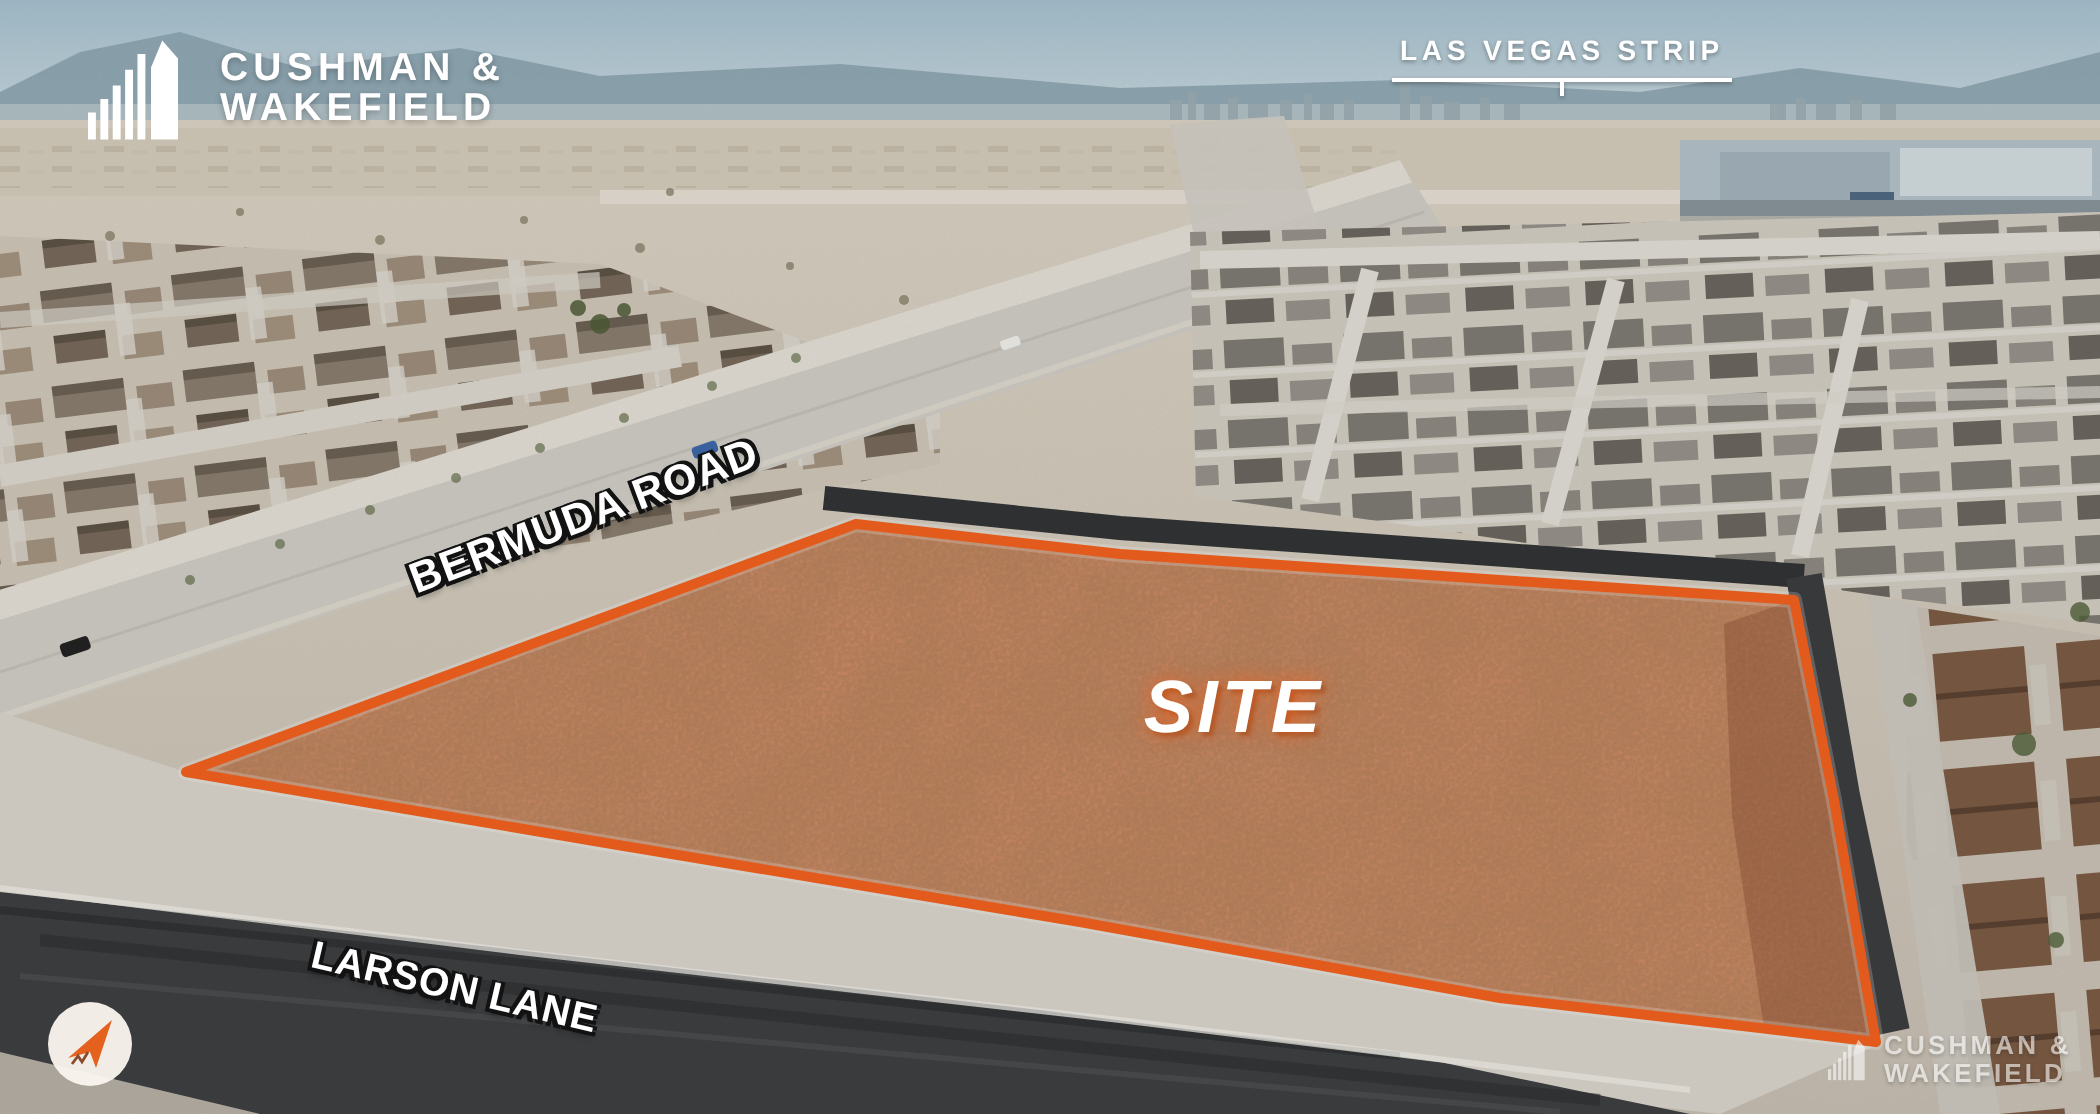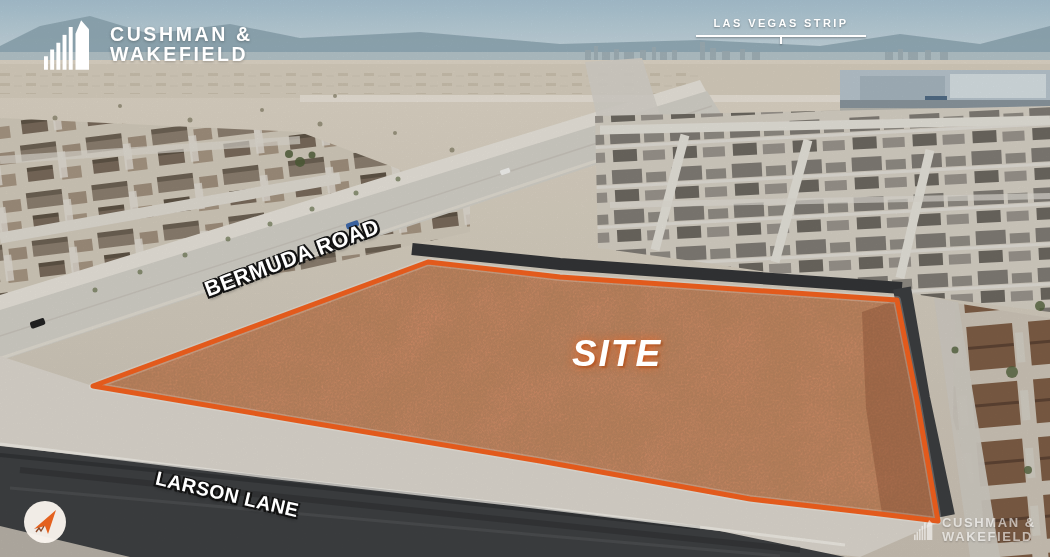--- a/index.html
+++ b/index.html
@@ -12,21 +12,21 @@
 
   
   .logo{left:44px;top:18px;display:flex;align-items:center;gap:12px;}
   .logo .wordmark{display:flex;flex-direction:column;line-height:1.02;
     font-weight:700;font-size:19.5px;letter-spacing:2.6px;
     text-shadow:0 1px 3px rgba(0,0,0,.28);}
 
   
   .strip-callout{left:696px;top:17px;width:170px;text-align:center;
     text-shadow:0 1px 2px rgba(0,0,0,.35);}
-  .strip-callout .cap{font-size:11px;font-weight:700;letter-spacing:2.4px;}
+  .strip-callout .cap{font-size:14px;font-weight:700;letter-spacing:2.4px;}
   .strip-callout .rule{height:1.5px;background:#fff;margin-top:6px;box-shadow:0 1px 2px rgba(0,0,0,.3);}
   .strip-callout .tick{width:1.5px;height:7px;background:#fff;margin:0 auto;box-shadow:0 1px 2px rgba(0,0,0,.3);}
 
   .road-label{font-weight:800;white-space:nowrap;
     text-shadow:-2px -1px 0 #121212,2px -1px 0 #121212,-2px 2px 0 #121212,2px 2px 0 #121212,0 3px 3px rgba(0,0,0,.35);}
   .bermuda{left:200px;top:246px;font-size:21.5px;letter-spacing:.5px;
     transform:rotate(-20.5deg);transform-origin:center;}
   .larson{left:154px;top:483px;font-size:19.5px;letter-spacing:.5px;
     transform:rotate(13deg);transform-origin:center;}
 

